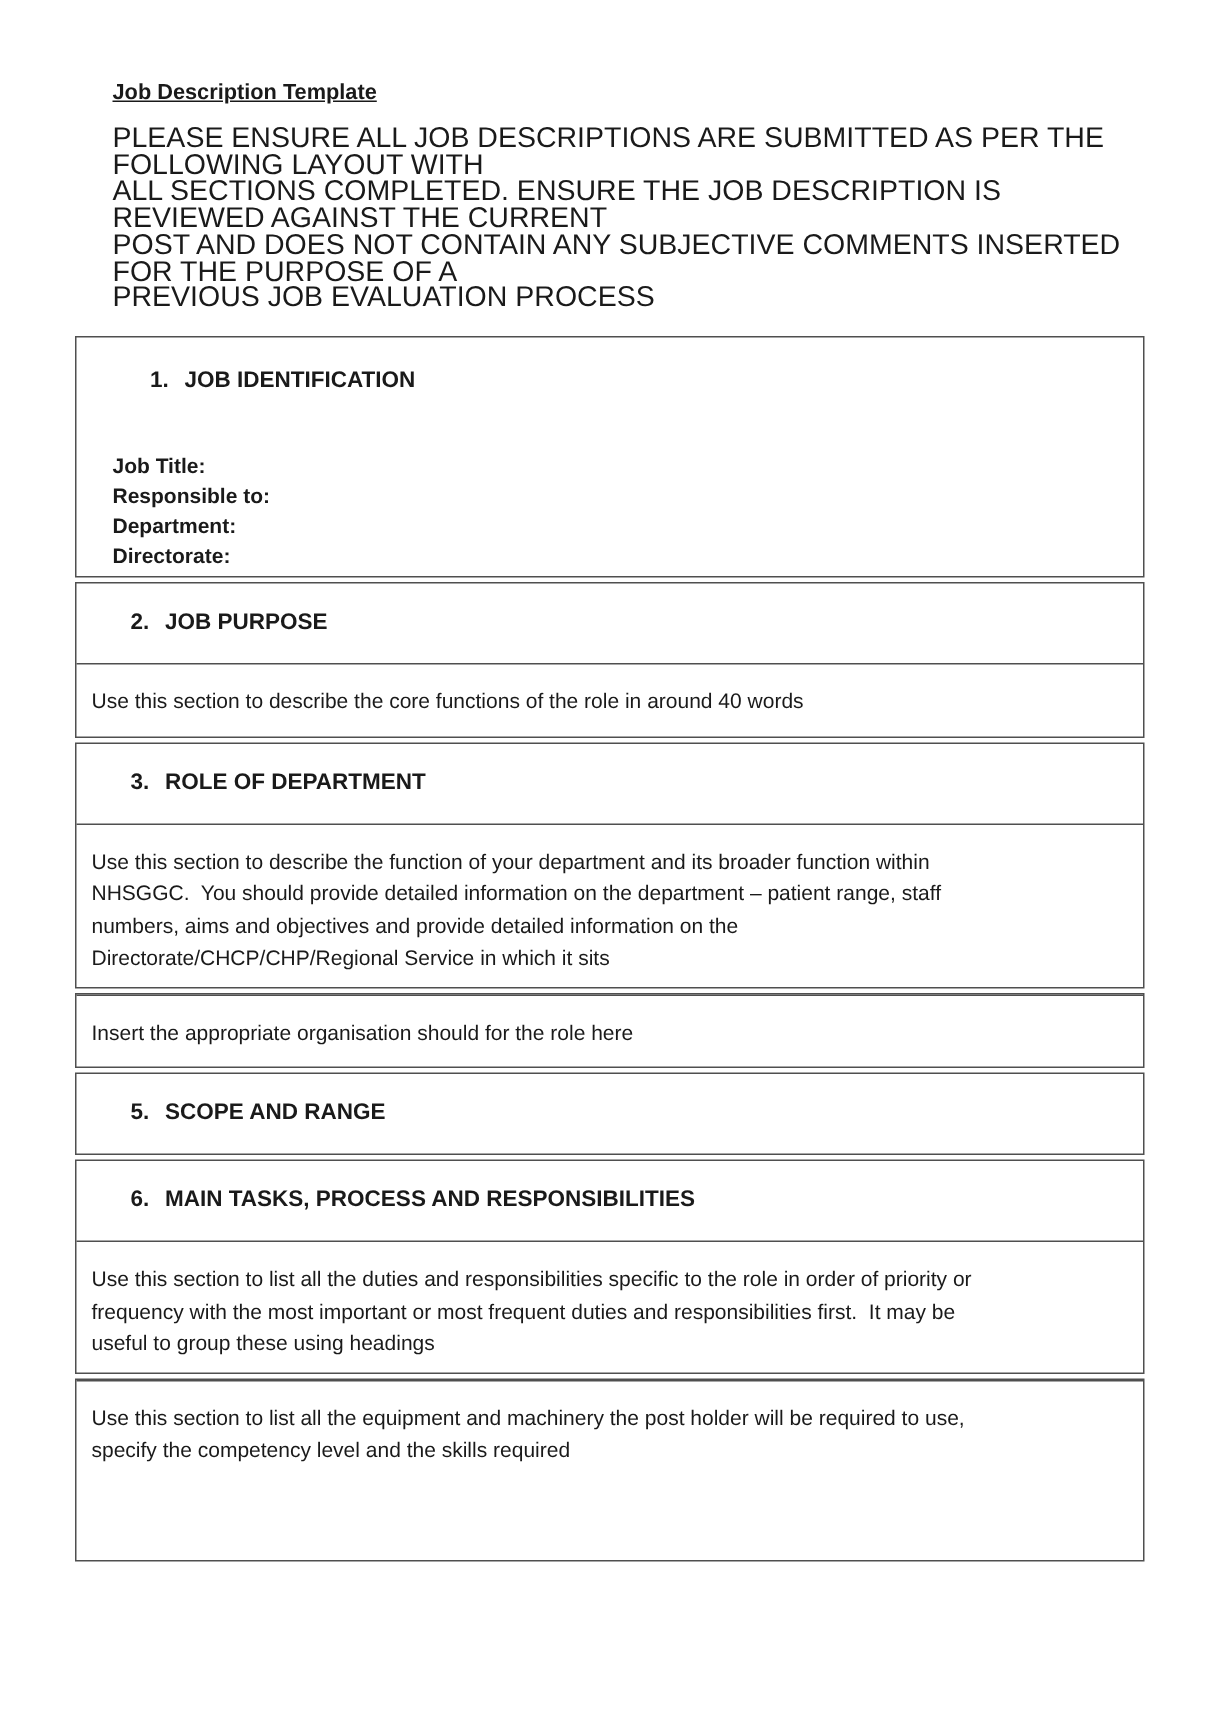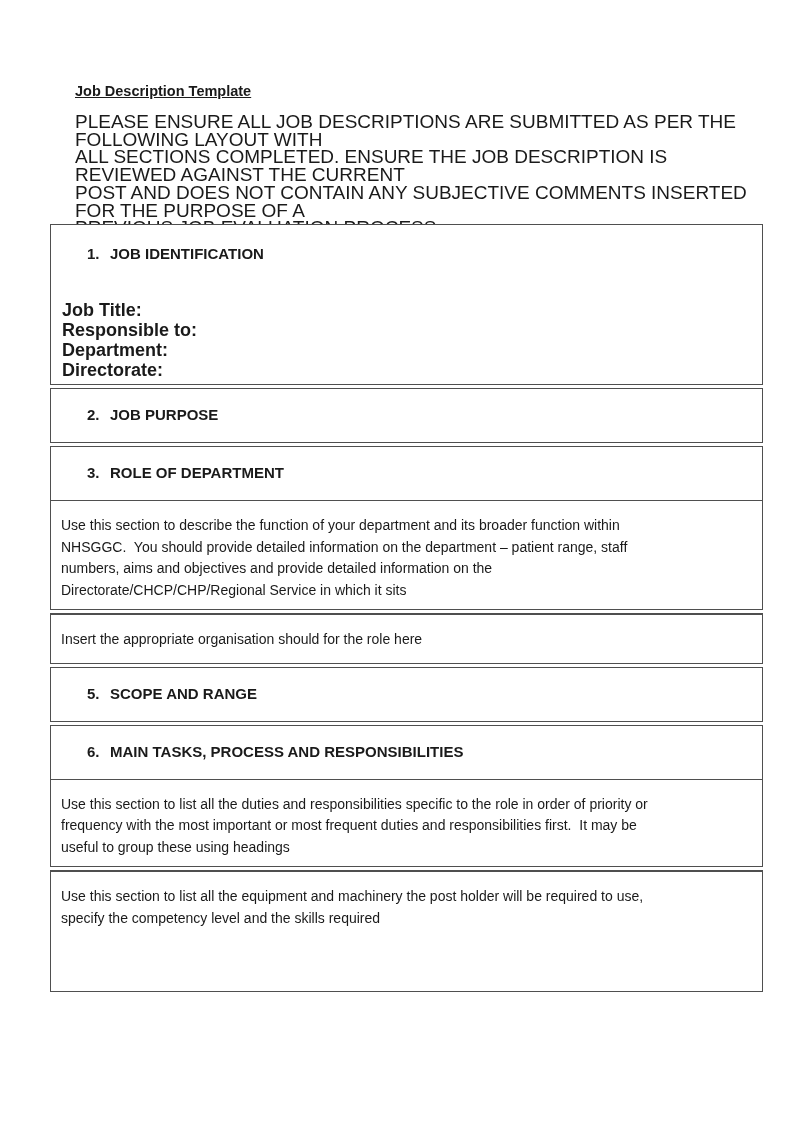--- a/index.html
+++ b/index.html
@@ -6,21 +6,21 @@
   html, body { background: #ffffff; }
   body {
     width: 810px;
     height: 1147px;
     position: relative;
     font-family: "Liberation Sans", sans-serif;
     color: #1a1a1a;
     overflow: hidden;
   }
   .doc-title {
-    margin: 83px 0 0 75px;
+    margin: 54px 0 0 75px;
     font-size: 14.5px;
     line-height: 16px;
     font-weight: bold;
     text-decoration: underline;
     white-space: pre-wrap;
     display: inline-block;
   }
   .intro {
     margin: 13px 0 0 75px;
     width: 676px;
@@ -51,26 +51,26 @@
     min-width: 23px;
   }
   .sec-body {
     border-top: 1px solid #4f4f4f;
     font-size: 14px;
     line-height: 21.5px;
     padding: 14px 11px 12px 10px;
     white-space: pre-wrap;
   }
   
-  .sec-combined { padding: 5px 11px 4px 11px; }
+  .sec-combined { padding: 5px 11px 4px 24px; }
   .sec-combined .sec-header { padding: 0; }
   .sec1-fields {
     margin-top: 22px;
     font-weight: bold;
-    font-size: 18px;
+    font-size: 14px;
     line-height: 20px;
     white-space: pre-wrap;
   }
   .body-s3  { padding-bottom: 8px; }
   .body-s6  { padding-bottom: 8px; }
   .body-s7a { padding-bottom: 62px; }
 </style>
 </head>
 <body>
 
@@ -92,20 +92,21 @@
     <div class="sec1-fields">Job Title:
 Responsible to:
 Department:
 Directorate:</div>
   </div>
 
   <div class="section">
     <div class="sec-header">
       <span class="sec-num">2.</span><span>JOB PURPOSE</span>
     </div>
+    <div class="sec-body">Use this section to describe the core functions of the role in around 40 words</div>
   </div>
 
   <div class="section">
     <div class="sec-header">
       <span class="sec-num">3.</span><span>ROLE OF DEPARTMENT</span>
     </div>
     <div class="sec-body body-s3">Use this section to describe the function of your department and its broader function within
 NHSGGC.  You should provide detailed information on the department – patient range, staff
 numbers, aims and objectives and provide detailed information on the
 Directorate/CHCP/CHP/Regional Service in which it sits</div>

